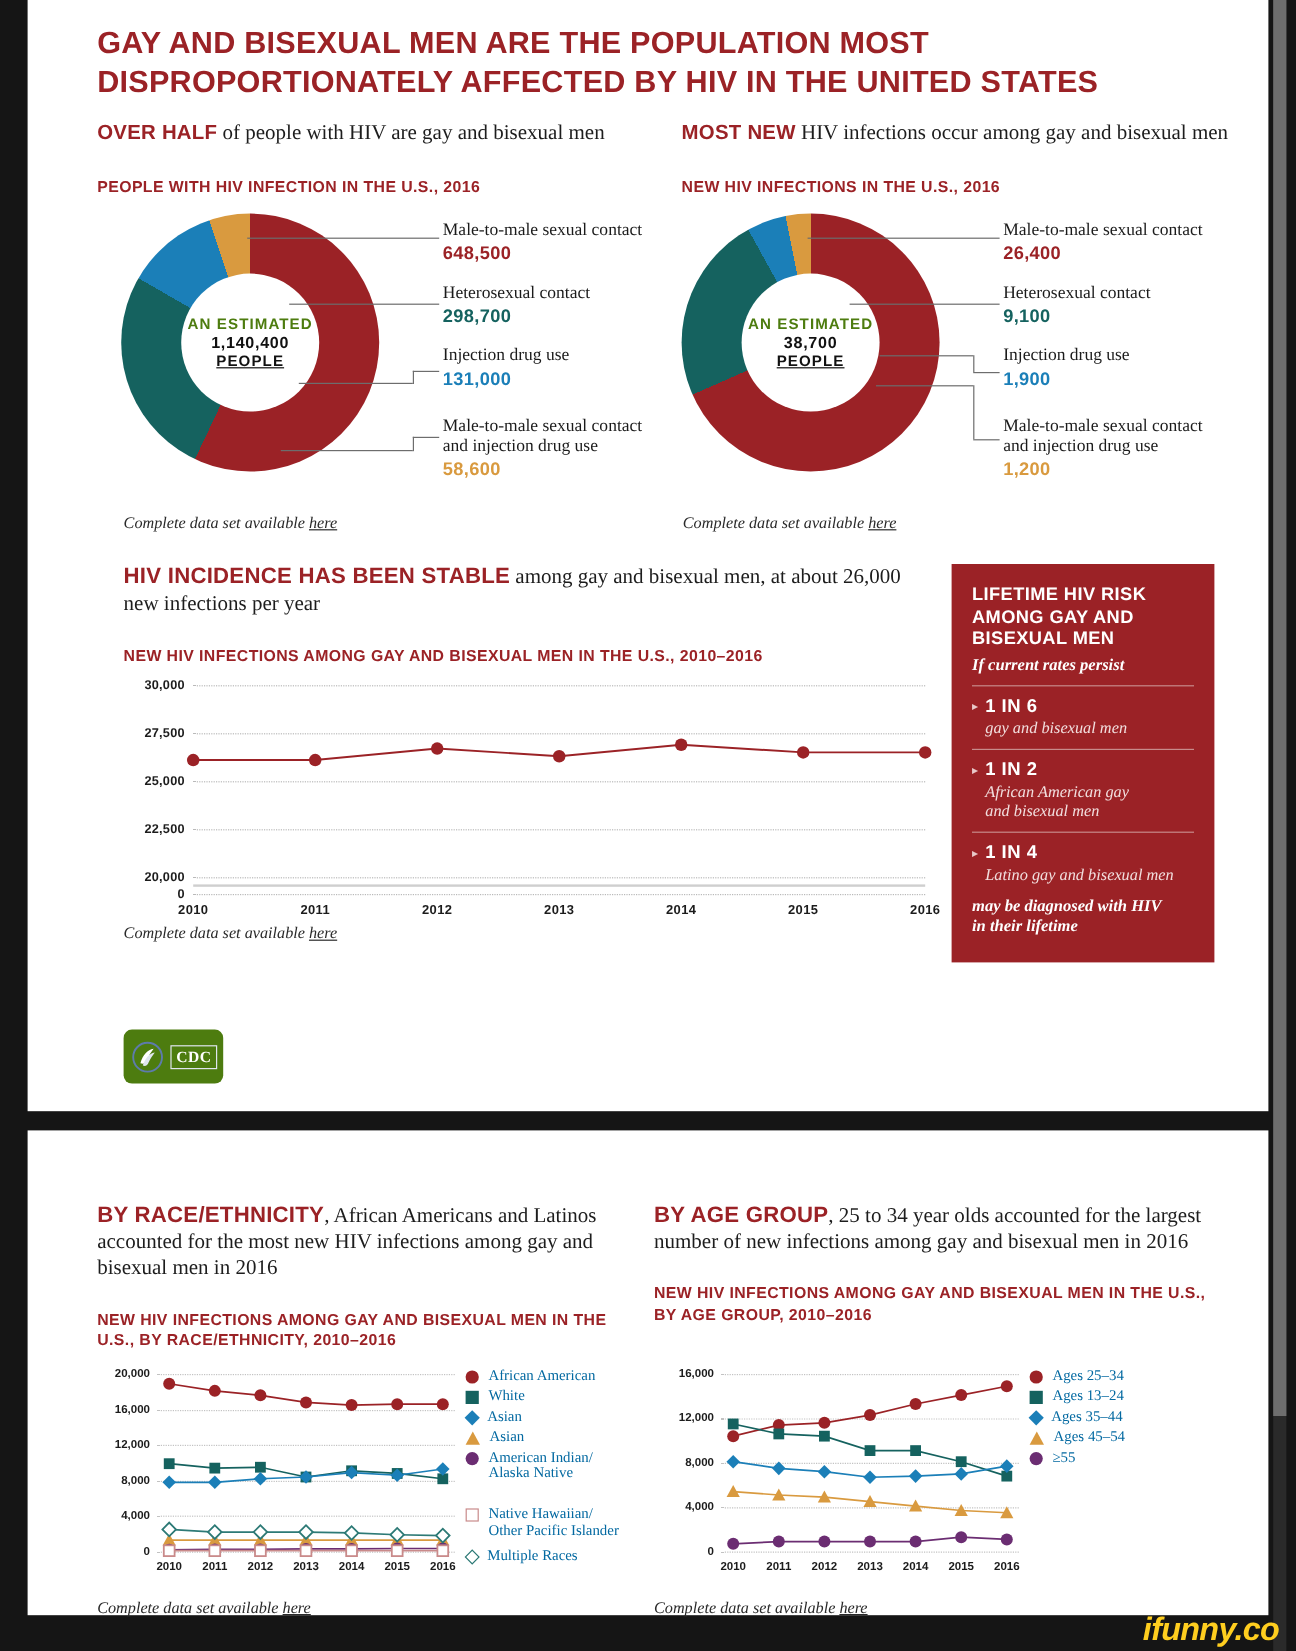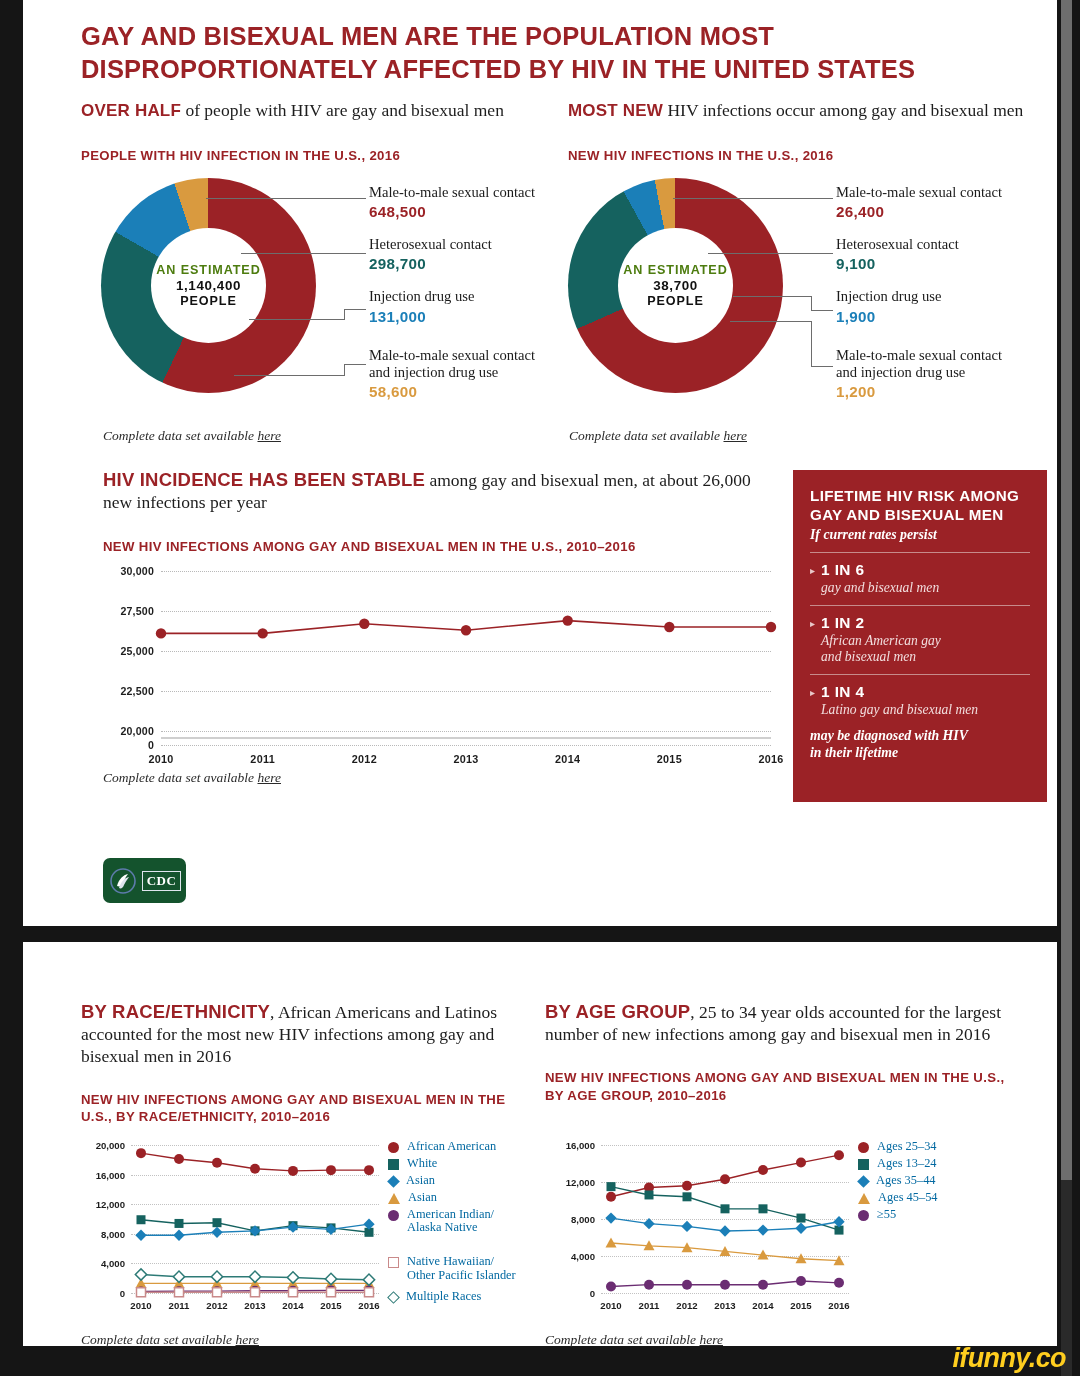--- a/index.html
+++ b/index.html
@@ -54,21 +54,21 @@
   .donut-wrap { position: absolute; }
   .donut { position: relative; width: 215px; height: 215px; border-radius: 50%; }
   .donut .hole {
     position: absolute; left: 50px; top: 50px; width: 115px; height: 115px;
     border-radius: 50%; background: #fff;
     display: flex; flex-direction: column; align-items: center; justify-content: center;
     text-align: center;
   }
   .hole .l1 { font-size: 12.6px; font-weight: bold; letter-spacing: .9px; color:#4d7c0f; }
   .hole .l2 { font-size: 13.4px; font-weight: bold; letter-spacing: .6px; color:#111; margin-top:1px;}
-  .hole .l3 { font-size: 12.6px; font-weight: bold; letter-spacing: .9px; color:#111; margin-top:1px;}
+  .hole .l3 { font-size: 12.6px; font-weight: bold; letter-spacing: .9px; color:#111; margin-top:1px;text-decoration:underline;}
 
   .callouts { position: absolute; left: 268px; top: 6px; width: 260px; }
   .callout { margin-bottom: 13px; }
   .callout .lbl {
     font-family: "Liberation Serif", serif; font-size: 14.6px; color: #1b1b1b; line-height: 1.18;
   }
   .callout .val { font-size: 15.2px; font-weight: bold; margin-top: 2px; letter-spacing:.3px;}
   .v-red { color: #9b2226; } .v-teal { color: #15625f; }
   .v-blue { color: #1b7fb8; } .v-orange { color: #d99a3f; }
 
@@ -83,21 +83,21 @@
   .lc .grid { position: absolute; left: 0; right: 0; height: 0;
     border-top: 1.5px dotted #b9b9b9; }
   .lc .xlab {
     position: absolute; top: 100%; margin-top: 9px; transform: translateX(-50%);
     font-size: 10.8px; font-weight: bold; color: #1c1c1c; letter-spacing:.3px;
   }
   .axisline { position: absolute; left: 0; right: 0; height: 2px; background: #cfcfcf; }
 
   
   #risk-box {
-    position: absolute; left: 770px; top: 470px; width: 254px; height: 332px;
+    position: absolute; left: 770px; top: 470px; width: 219px; height: 332px;
     background: #9b2226; color: #fff; padding: 17px 17px 0 17px;
   }
   #risk-box .rb-title { font-size: 15.2px; font-weight: bold; line-height: 1.22; letter-spacing:.35px;}
   #risk-box .rb-sub {
     font-family: "Liberation Serif", serif; font-style: italic; font-weight: bold;
     font-size: 13.8px; margin-top: 3px;
   }
   #risk-box hr { border: 0; border-top: 1px solid #c78b8b; margin: 9px 0 8px 0; }
   .rb-item { display: flex; gap: 6px; align-items: flex-start; }
   .rb-item .arrow { color: #e9c9c9; font-size: 10px; line-height: 20px; }
@@ -107,21 +107,21 @@
     color: #f2dede; line-height: 1.18; margin-top: 1px;
   }
   .rb-foot {
     font-family: "Liberation Serif", serif; font-style: italic; font-weight: bold;
     font-size: 13.8px; line-height: 1.24; margin-top: 9px;
   }
 
   
   #cdc-logo {
     position: absolute; left: 80px; top: 858px; width: 83px; height: 45px;
-    background: #14532d; border-radius: 7px;
+    background: #4d7c0f; border-radius: 7px;
     display: flex; align-items: center; justify-content: center; gap: 4px;
   }
   #cdc-logo .cdcbox {
     border: 1.4px solid #dfe5ee; color: #fff; font-size: 13px; font-weight: bold;
     padding: 1px 4px; letter-spacing: .4px; font-family: "Liberation Serif", serif;
   }
 
   
   .sc { position: absolute; }
   .sc .ylab {

